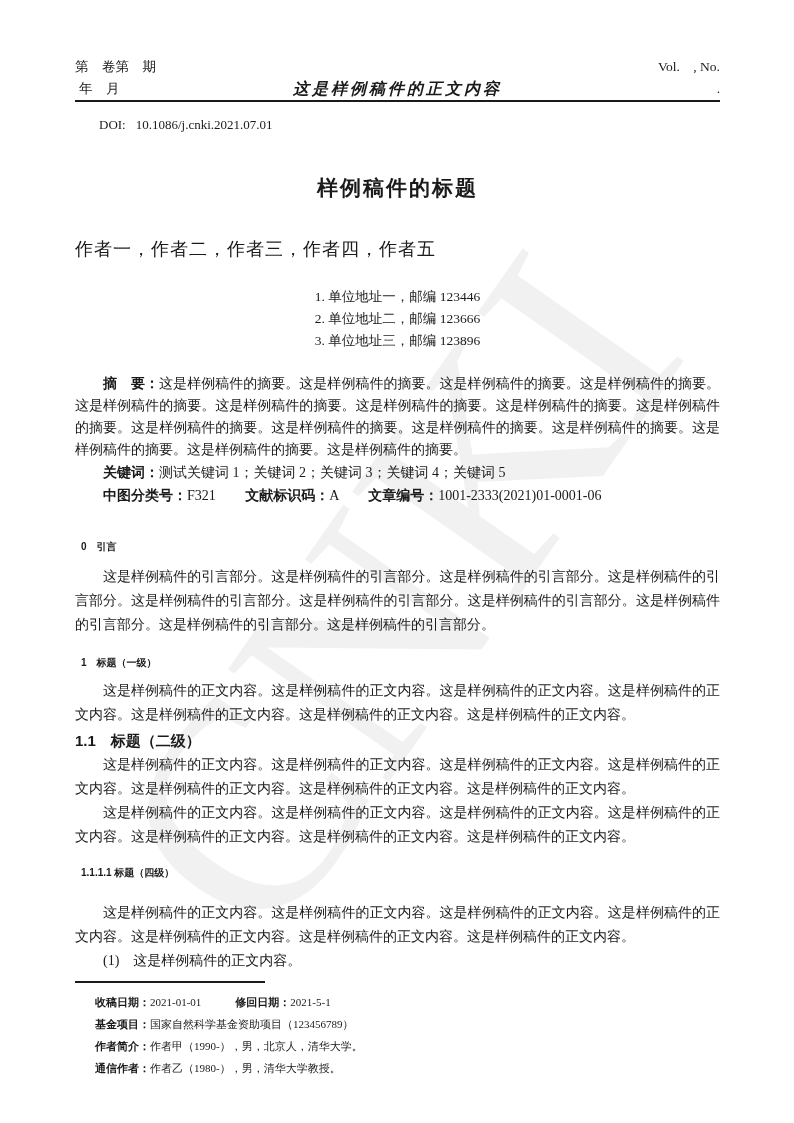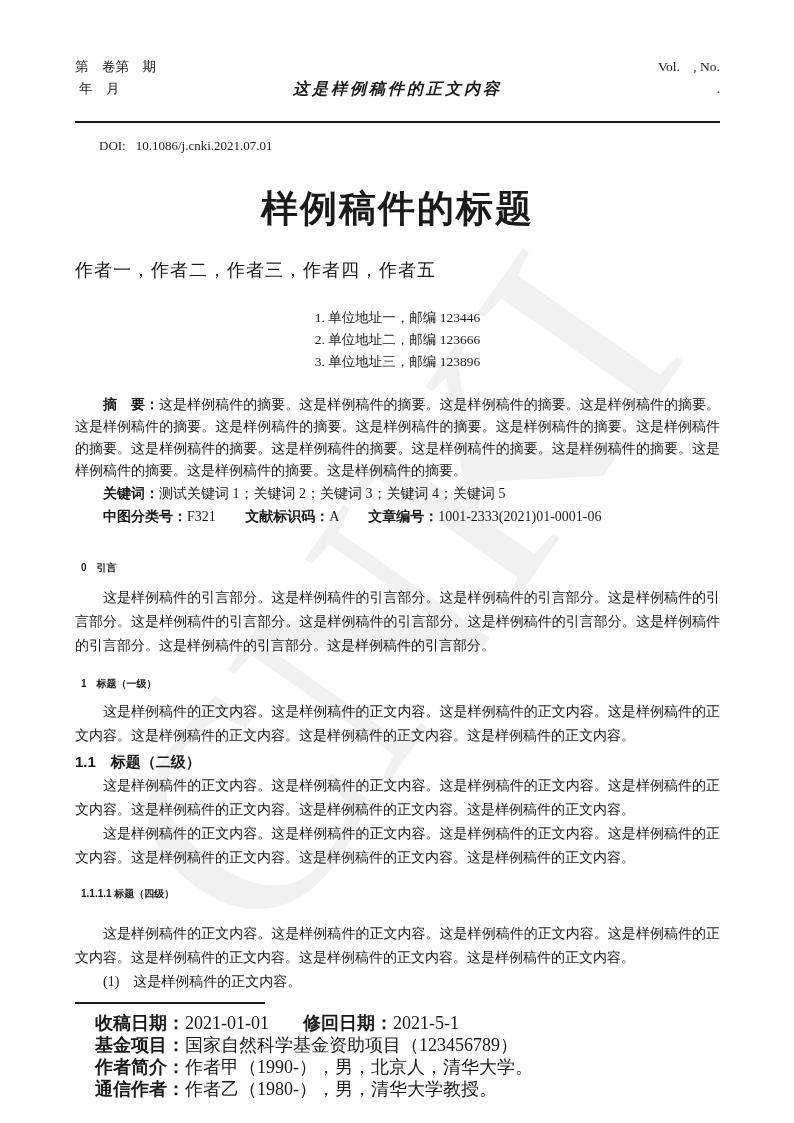--- a/index.html
+++ b/index.html
@@ -29,42 +29,42 @@
     white-space: nowrap;
     pointer-events: none;
     user-select: none;
   }
   
   .header {
     display: flex;
     justify-content: space-between;
     align-items: flex-end;
     border-bottom: 2.5px solid #1a1a1a;
-    padding-bottom: 21px;
+    padding-bottom: 0;
     position: relative; z-index: 1; font-family: Liberation Serif, serif;
   }
   .h-col { font-size: 13.5px; line-height: 22px; }
   .h-left  { text-align: left;  min-width: 90px; }
   .h-right { text-align: right; min-width: 90px; }
   .h-center { text-align: center; flex: 1; }
   .journal-cn {
     font-size: 16px; line-height: 22px;
     letter-spacing: 3px;
     font-weight: bold; font-style: italic;
   }
   .journal-en { font-size: 13.5px; line-height: 22px; }
   .h-left .l2 { padding-left: 4px; }
   
   .doi { margin-top: 14px; font-size: 13px; line-height: 18px; padding-left: 24px; }
   .doi .val { margin-left: 10px; }
   
   .title {
     margin: 36px 0 0 0;
     text-align: center;
-    font-size: 37px; line-height: 36px;
+    font-size: 21px; line-height: 36px;
     font-weight: bold;
     letter-spacing: 2px;
   }
   .authors {
     margin-top: 30px;
     font-size: 18px; line-height: 26px;
     letter-spacing: 1px;
   }
   .affiliations { margin-top: 24px; text-align: center; }
   .affiliations div { font-size: 13.5px; line-height: 22px; }
@@ -106,21 +106,21 @@
     margin: 0;
     font-size: 14px; line-height: 24px;
     text-align: justify;
     text-indent: 2em;
   }
   .body-p.intro-p { margin-bottom: 0; }
   .list-item { text-align: left; }
   
   .footnotes { margin-top: 8px; }
   .fn-rule { width: 190px; height: 0; border-top: 2px solid #1a1a1a; margin-bottom: 8px; }
-  .fn-line { font-size: 18px; line-height: 22px; padding-left: 20px; }
+  .fn-line { font-size: 11px; line-height: 22px; padding-left: 20px; }
   .fn-lbl { font-family: "Liberation Sans", sans-serif; font-weight: bold; }
   .fn-gap { margin-left: 34px; }
 </style>
 </head>
 <body>
 
 <div class="watermark">CNKI</div>
 
 <div class="page">
 

